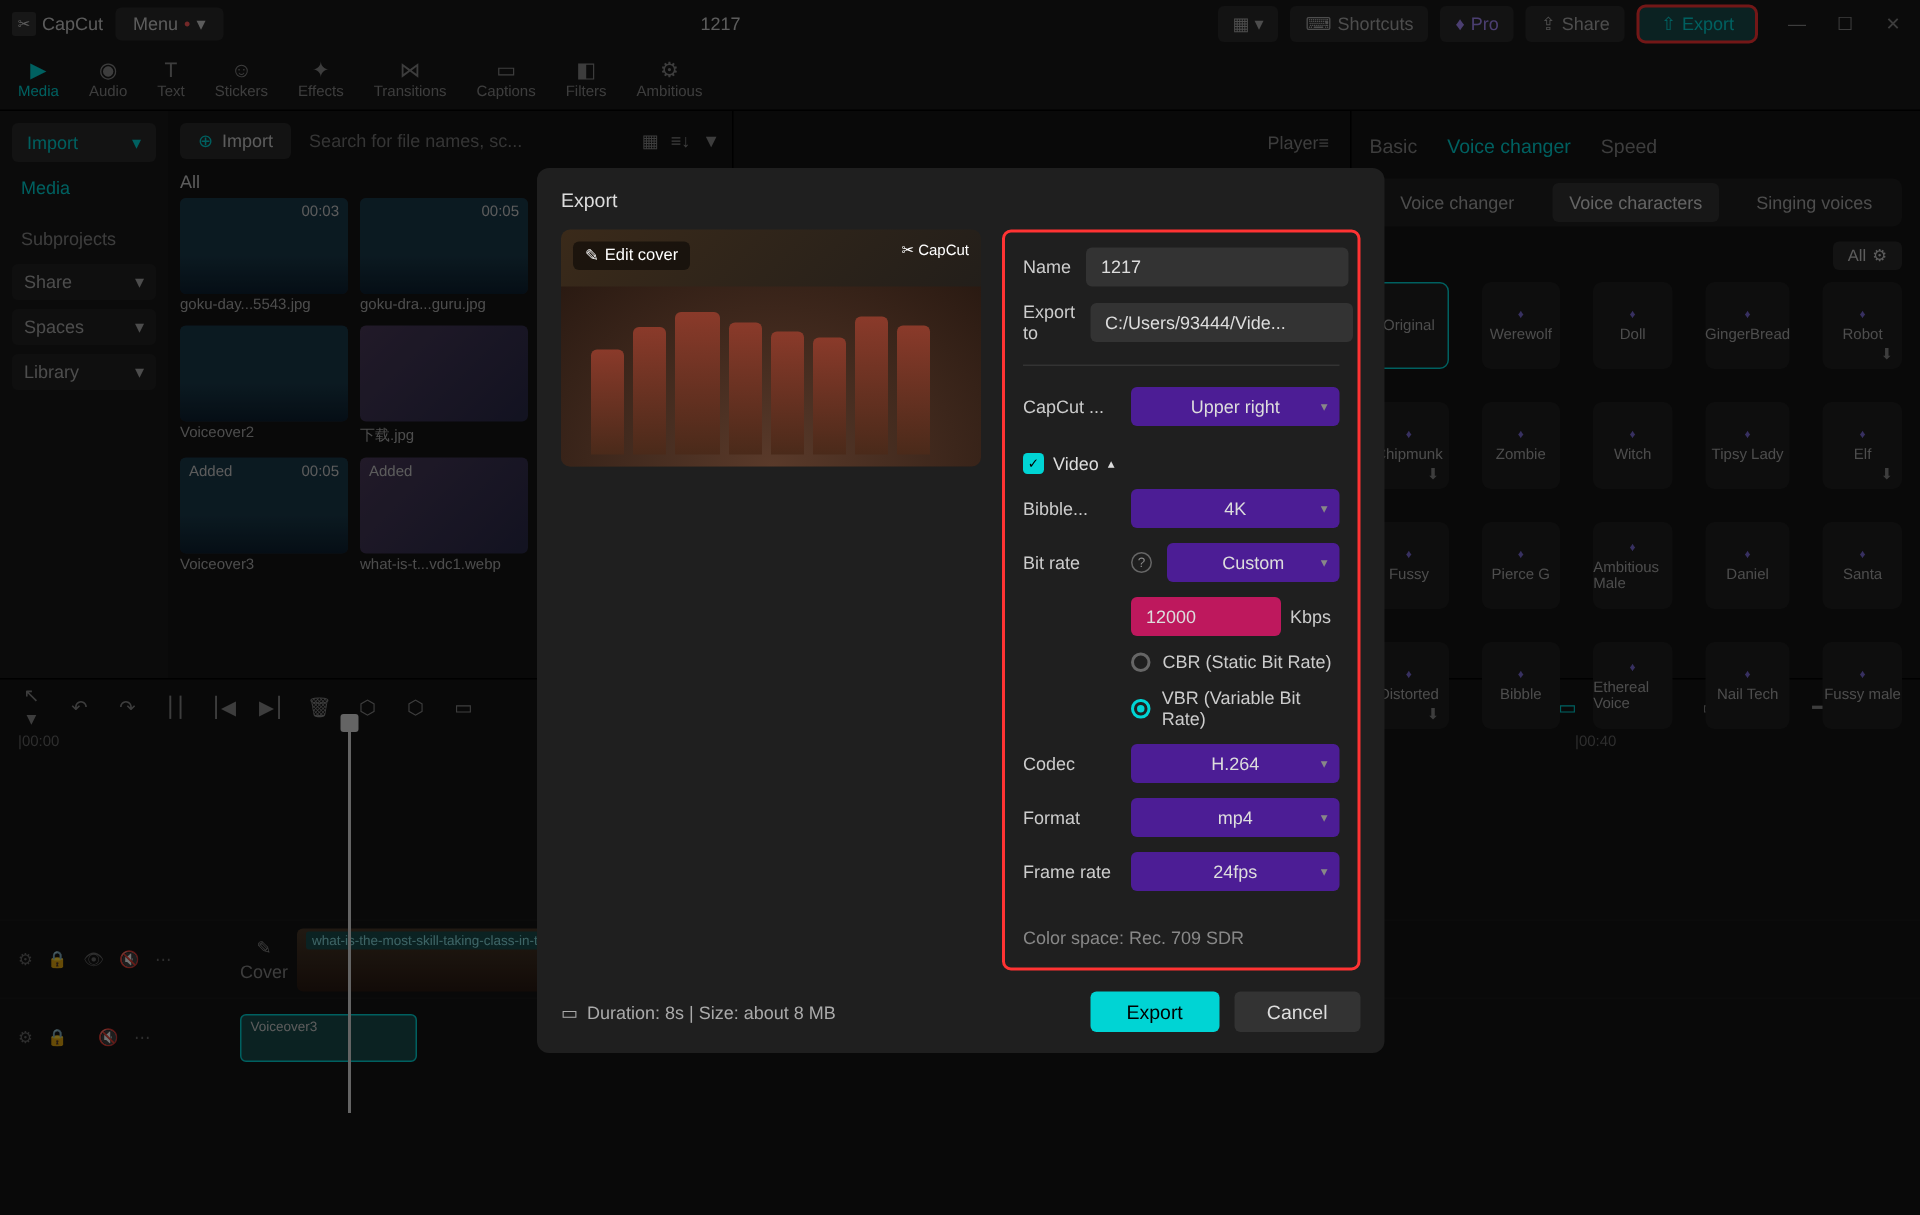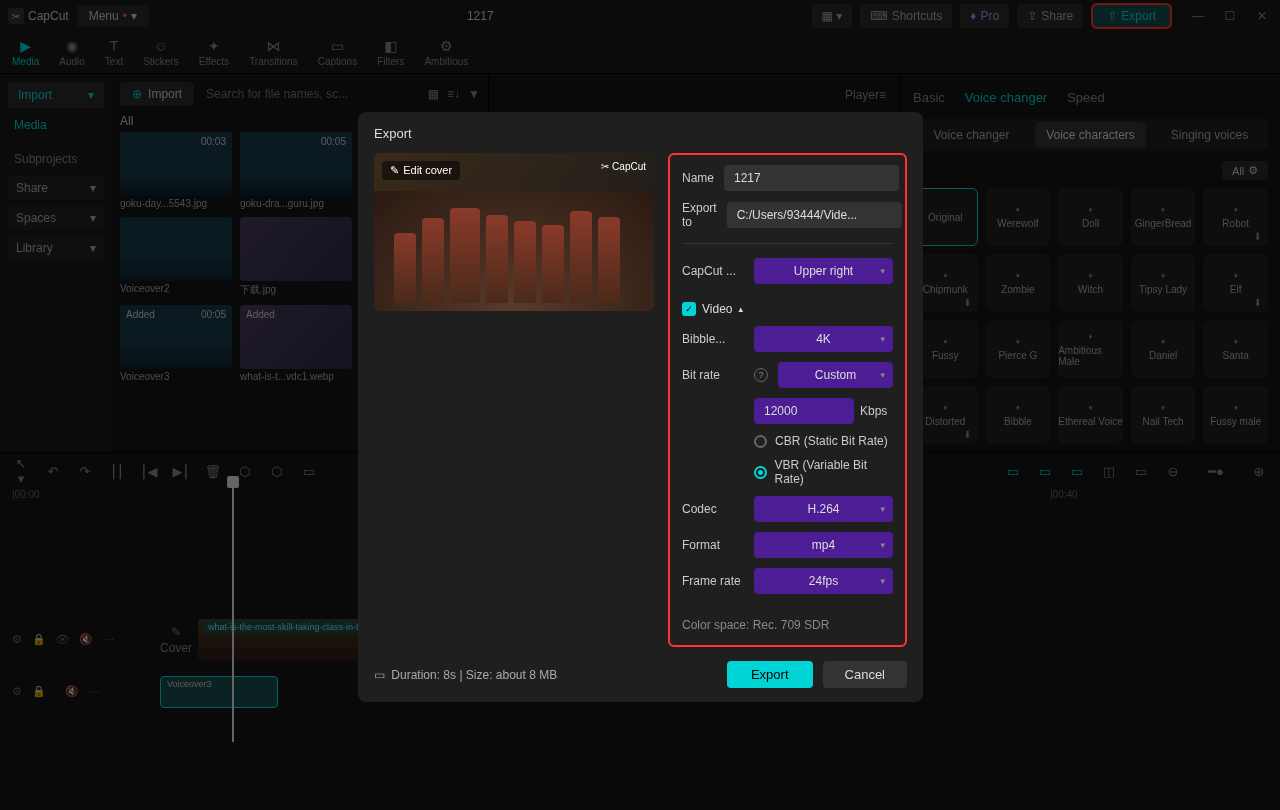--- a/index.html
+++ b/index.html
@@ -54,21 +54,21 @@
 
 .right-panel { width: 380px; background: #141414; border-left: 1px solid #000; padding: 10px 12px; }
 .right-tabs { display: flex; gap: 20px; padding: 6px 0 14px; }
 .right-tab { color: #888; font-size: 13px; }
 .right-tab.active { color: #00d4d4; }
 .voice-subtabs { display: flex; gap: 8px; background: #1f1f1f; border-radius: 6px; padding: 3px; }
 .voice-sub { flex: 1; text-align: center; padding: 6px; color: #aaa; font-size: 12px; border-radius: 4px; }
 .voice-sub.active { background: #333; color: #ddd; }
 .voice-filter { display: flex; justify-content: flex-end; margin: 10px 0 8px; }
 .all-pill { background: #2a2a2a; padding: 3px 10px; border-radius: 4px; color: #ccc; font-size: 11px; display: flex; align-items: center; gap: 4px; }
-.voice-grid { display: grid; grid-template-columns: repeat(5, 1fr); gap: 8px; }
+.voice-grid { display: grid; grid-template-columns: repeat(5, 1fr); gap: 22px; }
 .voice-card { background: #1f1f1f; border-radius: 6px; height: 58px; display: flex; flex-direction: column; align-items: center; justify-content: center; gap: 4px; font-size: 10px; color: #aaa; position: relative; }
 .voice-card.selected { border: 1px solid #00d4d4; }
 .voice-heart { color: #7a6ad4; font-size: 8px; }
 .voice-dl { position: absolute; bottom: 4px; right: 6px; color: #888; font-size: 10px; }
 
 
 .timeline-area { height: 358px; background: #141414; border-top: 1px solid #000; }
 .timeline-tools { height: 36px; display: flex; align-items: center; padding: 0 12px; gap: 14px; }
 .tl-tool { color: #888; width: 18px; text-align: center; font-size: 13px; }
 .tl-spacer { flex: 1; }
@@ -106,21 +106,21 @@
 .radio { width: 13px; height: 13px; border: 2px solid #666; border-radius: 50%; }
 .radio.on { border-color: #00d4d4; display: flex; align-items: center; justify-content: center; }
 .radio.on::after { content: ''; width: 5px; height: 5px; background: #00d4d4; border-radius: 50%; }
 .color-space { color: #888; font-size: 12px; margin-top: 14px; }
 .dialog-footer { display: flex; align-items: center; justify-content: space-between; margin-top: 14px; }
 .duration { color: #aaa; font-size: 12px; display: flex; align-items: center; gap: 6px; }
 .footer-btns { display: flex; gap: 10px; }
 .btn-export { background: #00d4d4; color: #000; padding: 6px 24px; border: none; border-radius: 4px; font-size: 13px; }
 .btn-cancel { background: #333; color: #ddd; padding: 6px 22px; border: none; border-radius: 4px; font-size: 13px; }
 .kbps-row { display: flex; gap: 6px; margin-left: 72px; align-items: center; }
-.kbps-input { width: 100px; background: #4c1d95; border: none; color: #ddd; padding: 6px 10px; border-radius: 4px; font-size: 12px; }
+.kbps-input { width: 100px; background: #be185d; border: none; color: #ddd; padding: 6px 10px; border-radius: 4px; font-size: 12px; }
 .kbps-label { color: #ccc; font-size: 12px; }
 .info-icon { width: 14px; height: 14px; border: 1px solid #666; border-radius: 50%; font-size: 9px; display: flex; align-items: center; justify-content: center; color: #888; }
 hr.divider { border: none; border-top: 1px solid #333; margin: 4px 0; }
 </style>
 </head>
 <body>
 
 <div class="titlebar">
   <div class="logo">
     <span class="logo-icon">✂</span>

